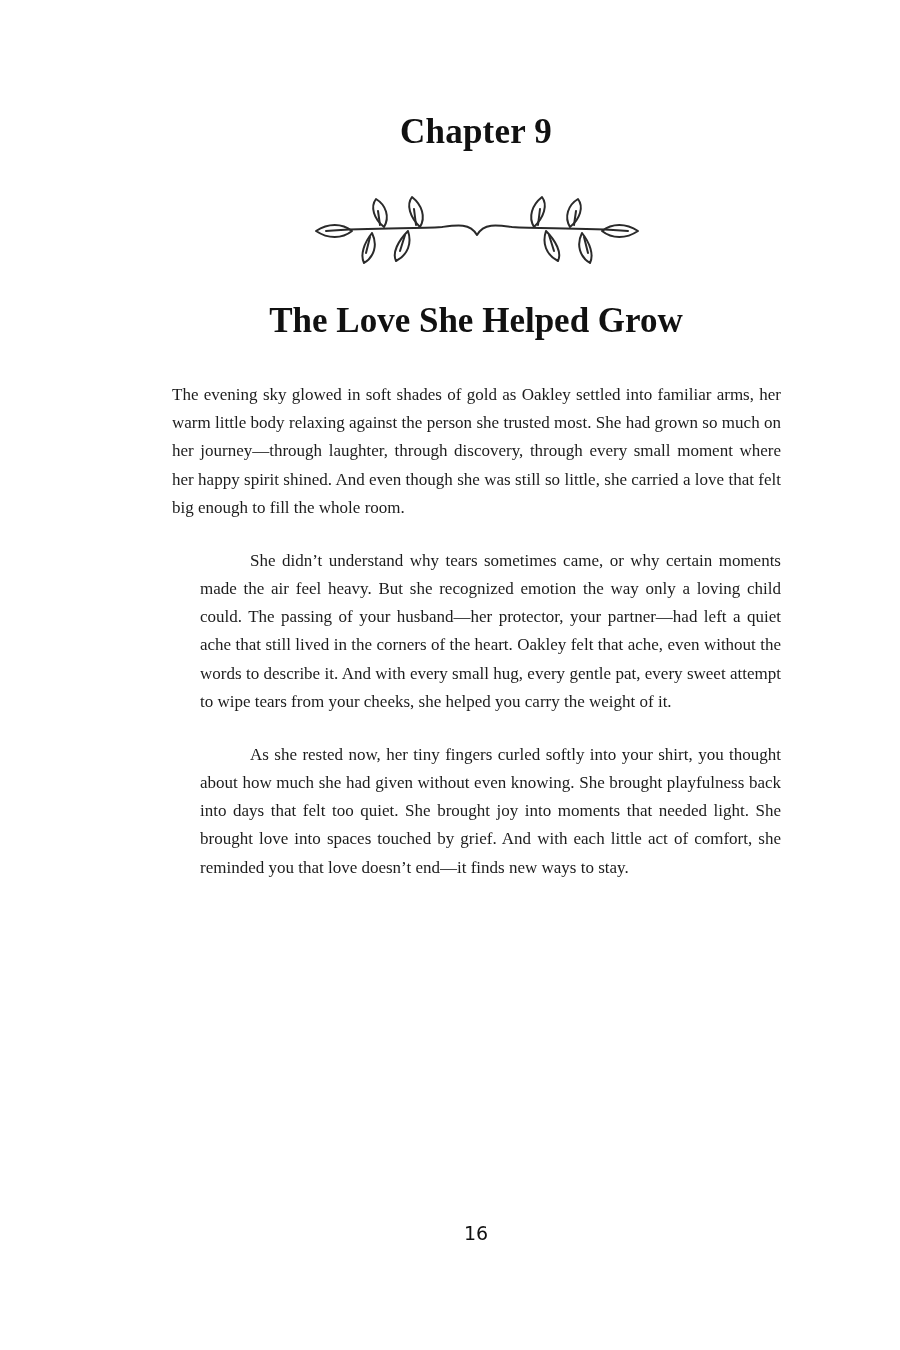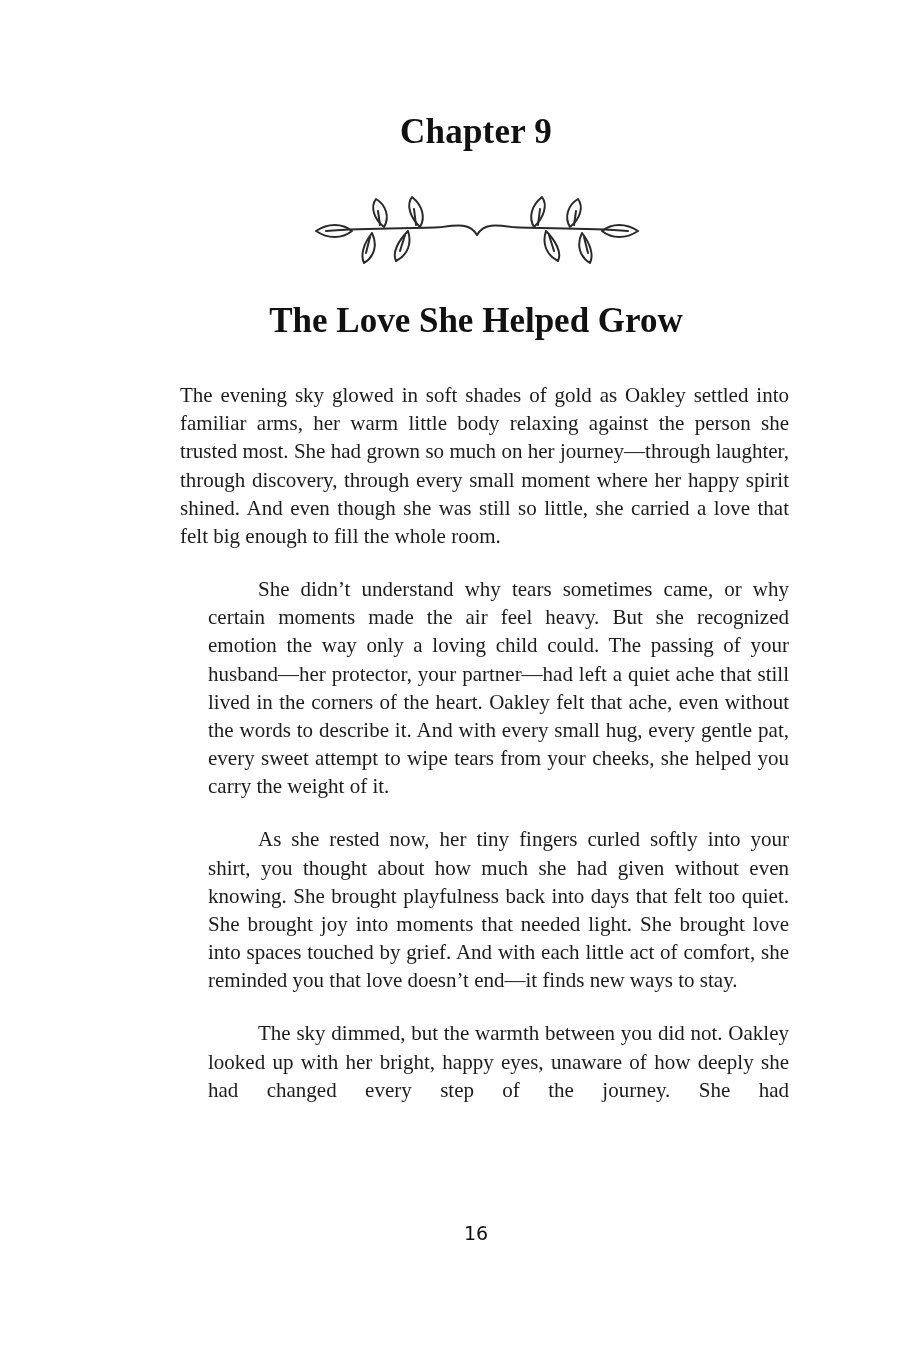--- a/index.html
+++ b/index.html
@@ -43,24 +43,24 @@
       top: 301px;
       left: 0;
       width: 952px;
       text-align: center;
       font-size: 35px;
       font-weight: bold;
       color: #111;
     }
     .body-text {
       position: absolute;
-      left: 180px;
+      left: 172px;
       top: 381px;
       width: 609px;
-      font-size: 21px;
+      font-size: 17px;
       line-height: 28.2px;
       text-align: justify;
       color: #1c1c1c;
     }
     .body-text p {
       margin: 0 0 24.8px 0;
       text-align: justify;
       text-align-last: left;
     }
     .body-text p.indent {
@@ -116,18 +116,17 @@
     <path d="M234 38 C244 48, 250 60, 246 68 C234 62, 230 50, 234 38 Z"></path>
     <path d="M237 42 L242 58"></path>
   </svg>
 
   <div class="chapter-title">The Love She Helped Grow</div>
 
   <div class="body-text">
     <p>The evening sky glowed in soft shades of gold as Oakley settled into familiar arms, her warm little body relaxing against the person she trusted most. She had grown so much on her journey—through laughter, through discovery, through every small moment where her happy spirit shined. And even though she was still so little, she carried a love that felt big enough to fill the whole room.</p>
     <p class="indent">She didn’t understand why tears sometimes came, or why certain moments made the air feel heavy. But she recognized emotion the way only a loving child could. The passing of your husband—her protector, your partner—had left a quiet ache that still lived in the corners of the heart. Oakley felt that ache, even without the words to describe it. And with every small hug, every gentle pat, every sweet attempt to wipe tears from your cheeks, she helped you carry the weight of it.</p>
     <p class="indent">As she rested now, her tiny fingers curled softly into your shirt, you thought about how much she had given without even knowing. She brought playfulness back into days that felt too quiet. She brought joy into moments that needed light. She brought love into spaces touched by grief. And with each little act of comfort, she reminded you that love doesn’t end—it finds new ways to stay.</p>
-    <p class="indent last">The sky dimmed, but the warmth between you did not. Oakley looked up with her bright, happy eyes, unaware of how deeply she had changed every step of the journey. She had</p>
   </div>
 
   <div class="page-number">16</div>
 
 </div>
 
 </body></html>

